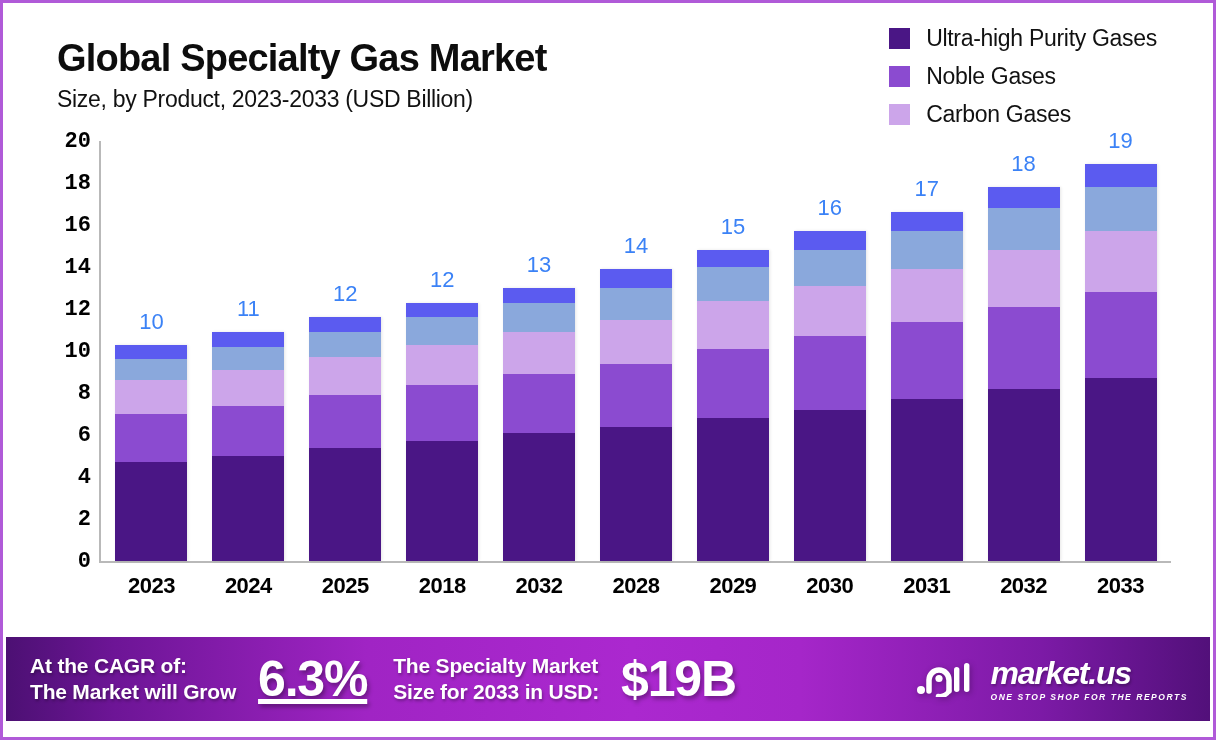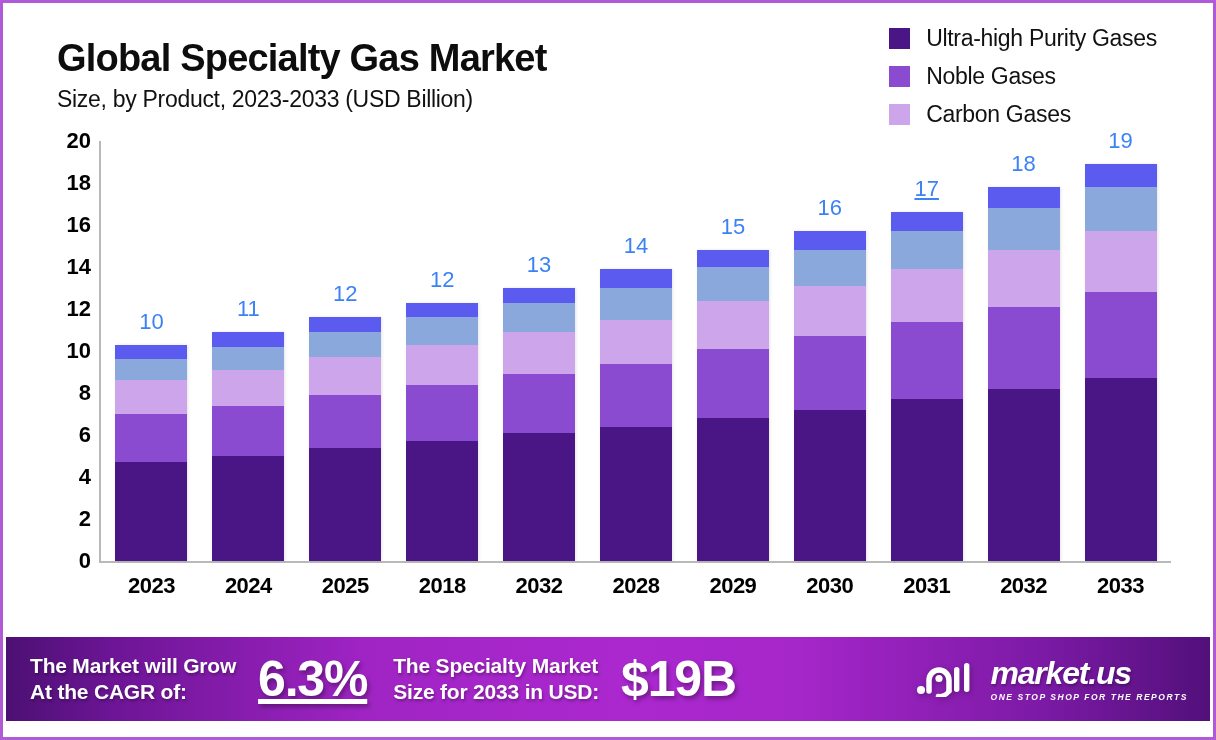--- a/index.html
+++ b/index.html
@@ -58,20 +58,21 @@
     position: absolute;
     left: 0; top: 130px;
     width: 1216px;
     height: 490px;
   }
   #yaxis-labels {
     position: absolute;
     left: 0; top: 0;
     width: 88px;
     height: 430px;
+    font-family: Liberation Mono, monospace;
   }
   .ytick {
     position: absolute;
     right: 0;
     width: 88px;
     text-align: right;
     font-size: 22px;
     font-weight: 700;
     color: #000000;
     transform: translateY(-50%);
@@ -321,21 +322,21 @@
           <div class="bar-total" style="bottom: 339.7px;">16</div>
           <div class="bar-stack" style="height: 329.7px;">
             <div class="seg" style="background: rgb(91, 91, 240); height: 18.9px;"></div>
             <div class="seg" style="background: rgb(138, 168, 220); height: 35.7px;"></div>
             <div class="seg" style="background: rgb(204, 165, 234); height: 50.4px;"></div>
             <div class="seg" style="background: rgb(139, 75, 208); height: 73.5px;"></div>
             <div class="seg" style="background: rgb(74, 22, 133); height: 151.2px;"></div>
           </div>
         </div>
         <div class="bar-col">
-          <div class="bar-total" style="bottom: 358.6px; text-decoration: underline;">17</div>
+          <div class="bar-total" style="bottom: 358.6px;">17</div>
           <div class="bar-stack" style="height: 348.6px;">
             <div class="seg" style="background: rgb(91, 91, 240); height: 18.9px;"></div>
             <div class="seg" style="background: rgb(138, 168, 220); height: 37.8px;"></div>
             <div class="seg" style="background: rgb(204, 165, 234); height: 52.5px;"></div>
             <div class="seg" style="background: rgb(139, 75, 208); height: 77.7px;"></div>
             <div class="seg" style="background: rgb(74, 22, 133); height: 161.7px;"></div>
           </div>
         </div>
         <div class="bar-col">
           <div class="bar-total" style="bottom: 383.8px;">18</div>
@@ -368,22 +369,22 @@
         <div class="xtick">2029</div>
         <div class="xtick">2030</div>
         <div class="xtick">2031</div>
         <div class="xtick">2032</div>
         <div class="xtick">2033</div>
       </div>
   </div>
 
   <div id="banner">
     <div class="banner-text" id="cagr-label">
+      <div>At the CAGR of:</div>
       <div>The Market will Grow</div>
-      <div>At the CAGR of:</div>
     </div>
     <div class="banner-stat" id="cagr-value">6.3%</div>
     <div class="banner-text" id="forecast-label">
       <div>The Specialty Market</div>
       <div>Size for 2033 in USD:</div>
     </div>
     <div class="banner-stat" id="forecast-value">$19B</div>
 
     <div id="brand">
       <svg id="brand-mark" width="62" height="36" viewBox="0 0 62 36" fill="#ffffff" xmlns="http://www.w3.org/2000/svg">

